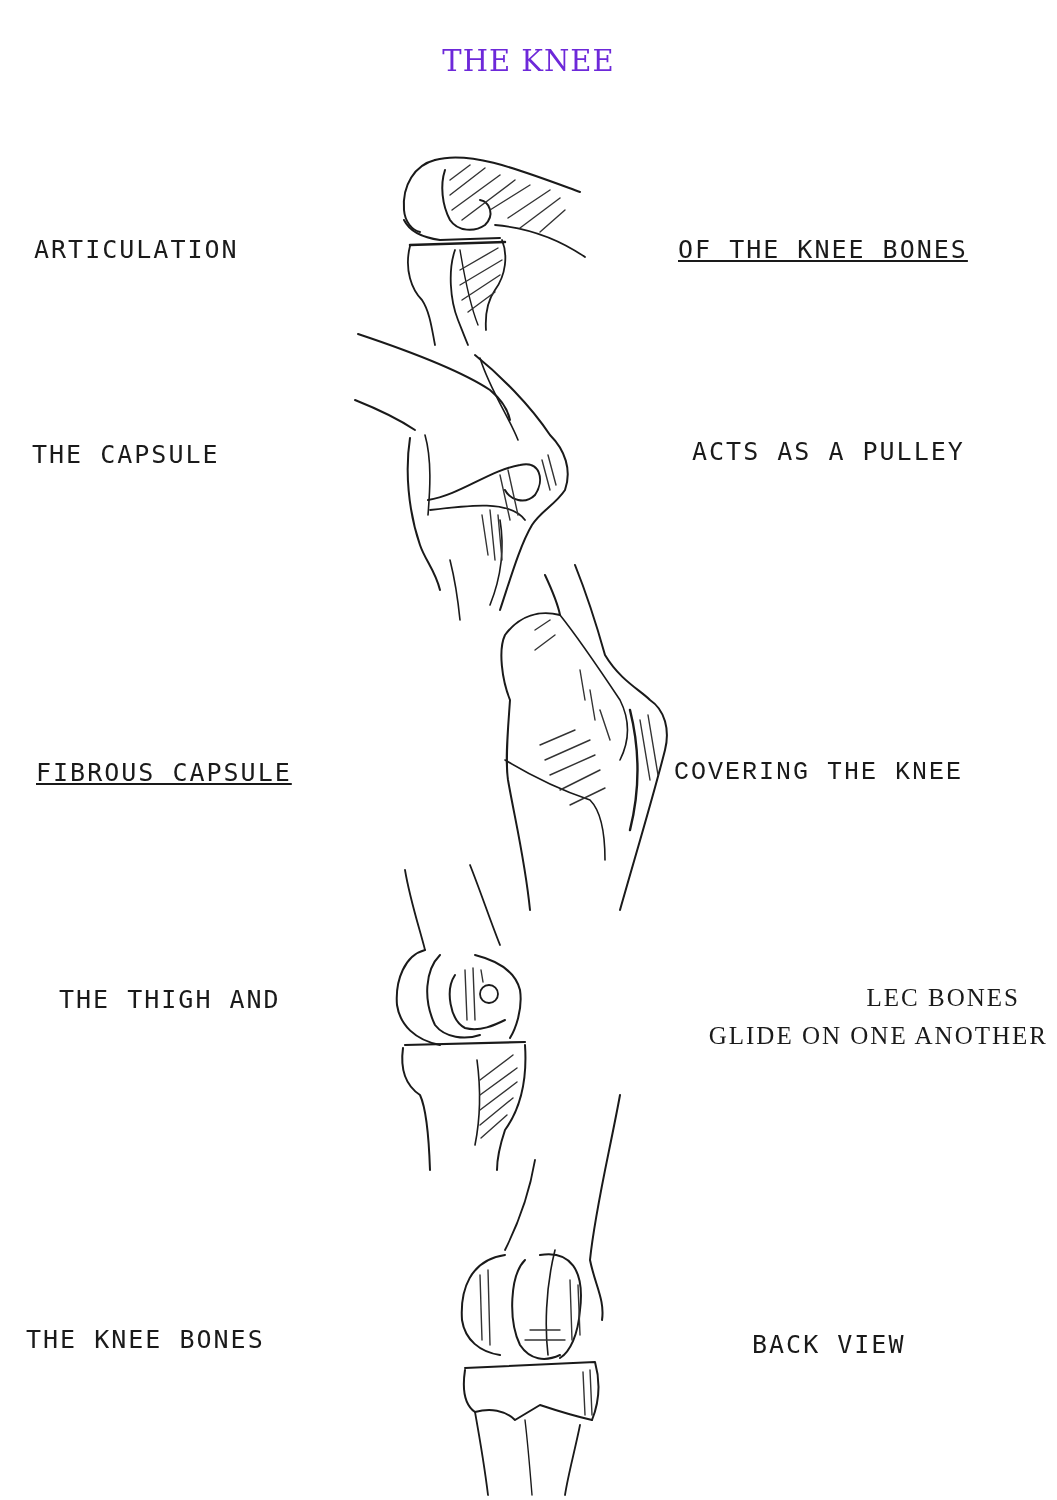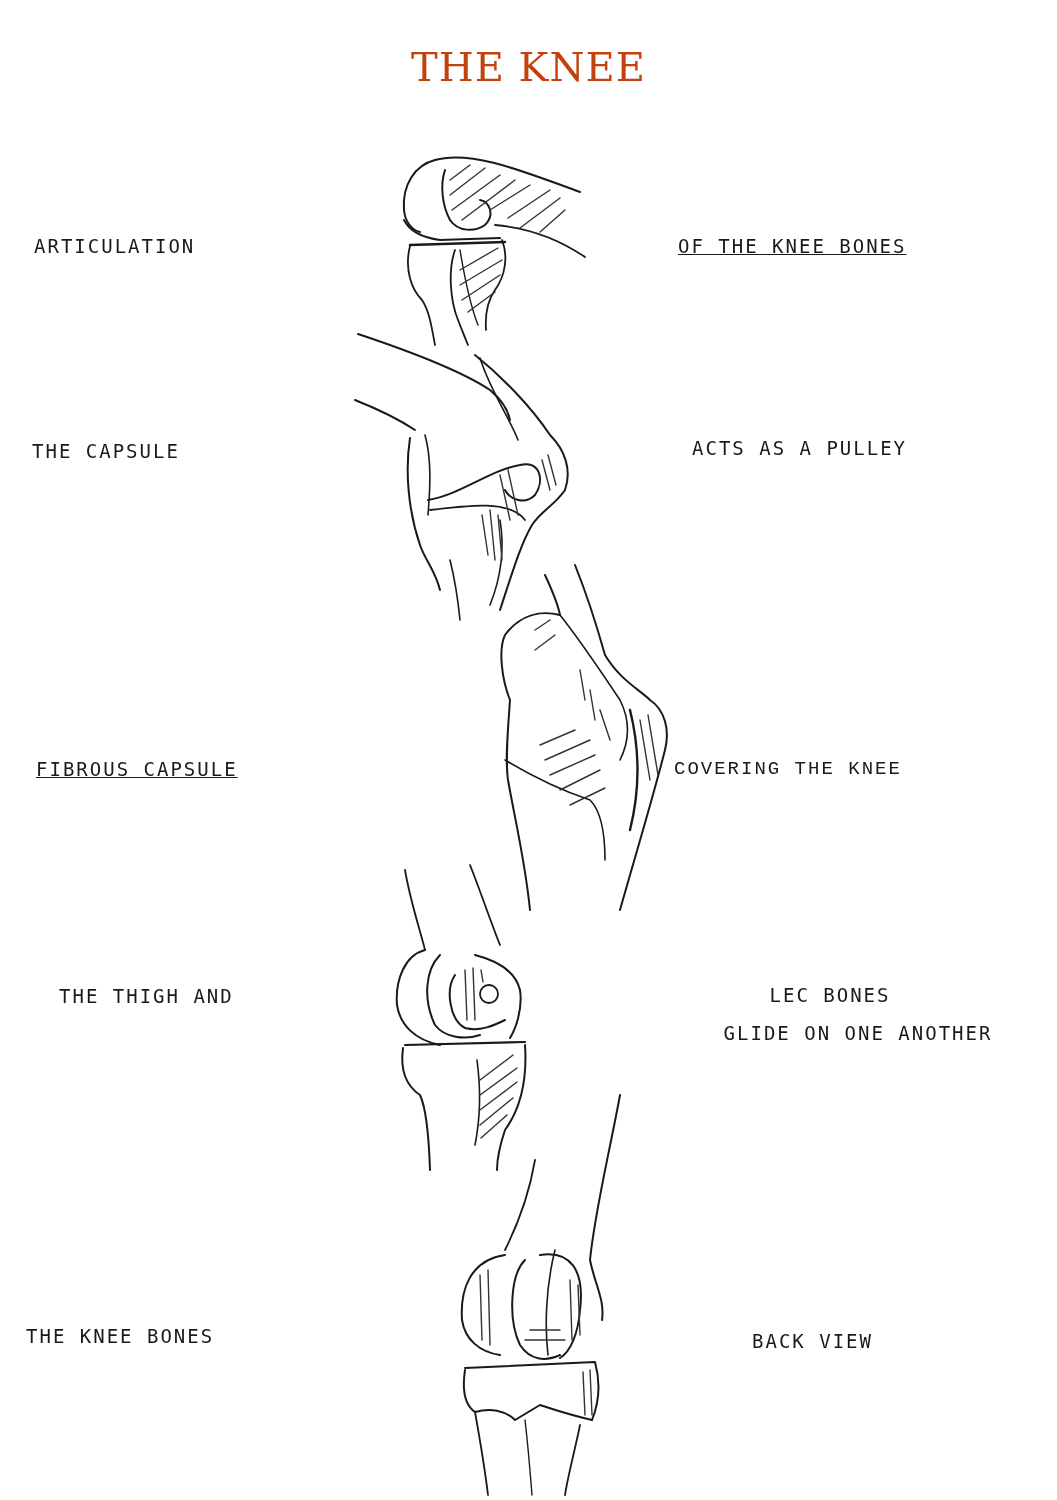--- a/index.html
+++ b/index.html
@@ -1,27 +1,27 @@
 <!DOCTYPE html>
 <html><head>
 <meta charset="utf-8">
 <style>
   html, body { margin: 0; padding: 0; background: #ffffff; }
   body { width: 1057px; height: 1500px; position: relative; overflow: hidden; }
   .title {
     position: absolute; left: 0; top: 44px; width: 1057px; text-align: center;
     font-family: "DejaVu Serif", "Liberation Serif", serif;
-    font-size: 40px; color: #c2410c; letter-spacing: 1px;
+    font-size: 29px; color: #6d28d9; letter-spacing: 1px;
   }
   .label {
     position: absolute;
     font-family: "DejaVu Sans Mono", "Liberation Mono", monospace;
-    font-size: 19px; color: #1a1a1a; letter-spacing: 2px; white-space: nowrap;
+    font-size: 25px; color: #1a1a1a; letter-spacing: 2px; white-space: nowrap;
   }
-  .label.center { text-align: center; }
+  .label.center { text-align: right; font-family: Liberation Serif, serif; }
   .sketch { position: absolute; }
   .sketch path, .sketch line, .sketch ellipse, .sketch circle {
     fill: none; stroke: #1a1a1a; stroke-linecap: round; stroke-linejoin: round;
   }
   .hatch line { stroke-width: 1.4; stroke: #333; }
 </style>
 </head>
 <body>
 
 <div class="title">THE KNEE</div>

